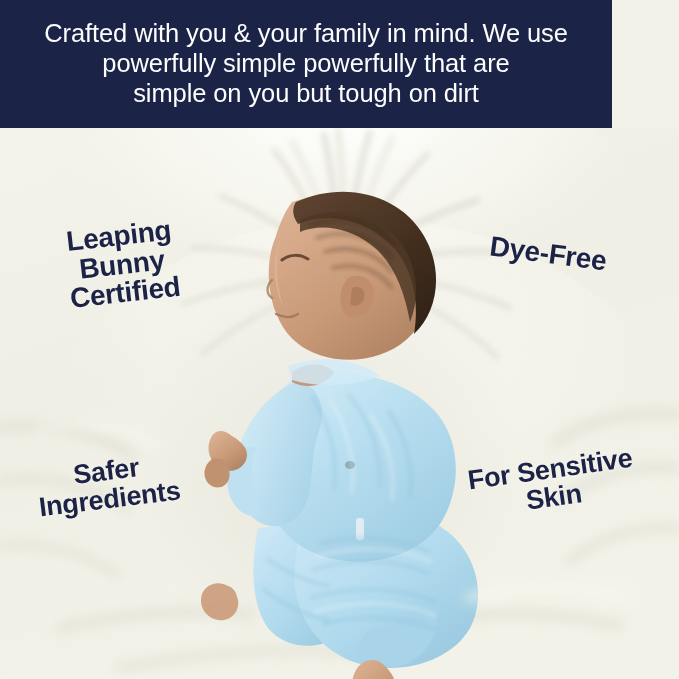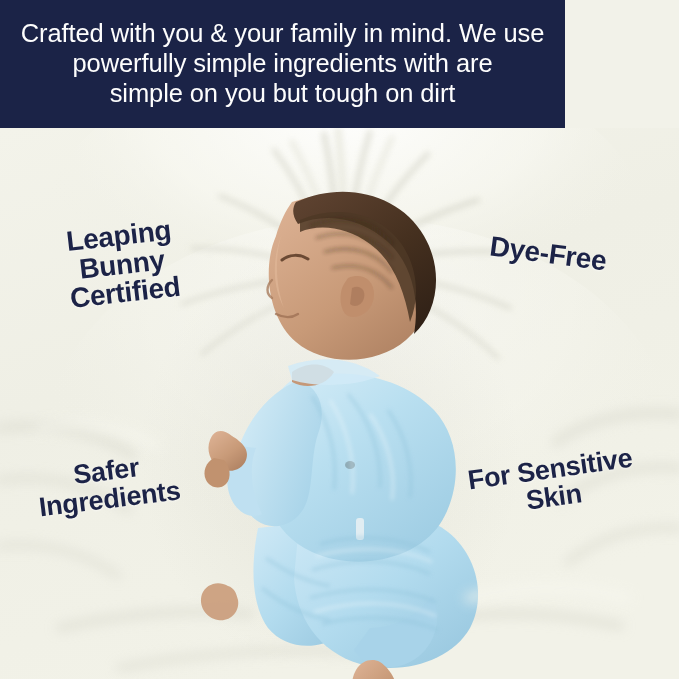--- a/index.html
+++ b/index.html
@@ -17,21 +17,21 @@
     height: 679px;
     overflow: hidden;
     background: #f2f2e9;
   }
 
   
   .header-banner {
     position: absolute;
     left: 0;
     top: 0;
-    width: 565px;
+    width: 612px;
     height: 128px;
     background: #1b2347;
     display: flex;
     flex-direction: column;
     align-items: center;
     justify-content: center;
     box-sizing: border-box;
     padding: 4px 14px 6px 14px;
     z-index: 40;
   }
@@ -107,21 +107,21 @@
     transform: rotate(-8deg);
   }
 </style>
 </head>
 <body>
 
 <div id="ad-root">
 
   <div class="header-banner">
     <div class="header-line">Crafted with you &amp; your family in mind. We use</div>
-    <div class="header-line">powerfully simple ingredients with are</div>
+    <div class="header-line">powerfully simple powerfully that are</div>
     <div class="header-line">simple on you but tough on dirt</div>
   </div>
 
   <div class="photo-area">
     <svg class="photo-svg" viewBox="0 0 679 551" preserveAspectRatio="none">
       <defs>
 
         <linearGradient id="sheetG" x1="0" y1="0" x2="0.4" y2="1">
           <stop offset="0%" stop-color="#f3f3ea"></stop>
           <stop offset="45%" stop-color="#efefe5"></stop>

